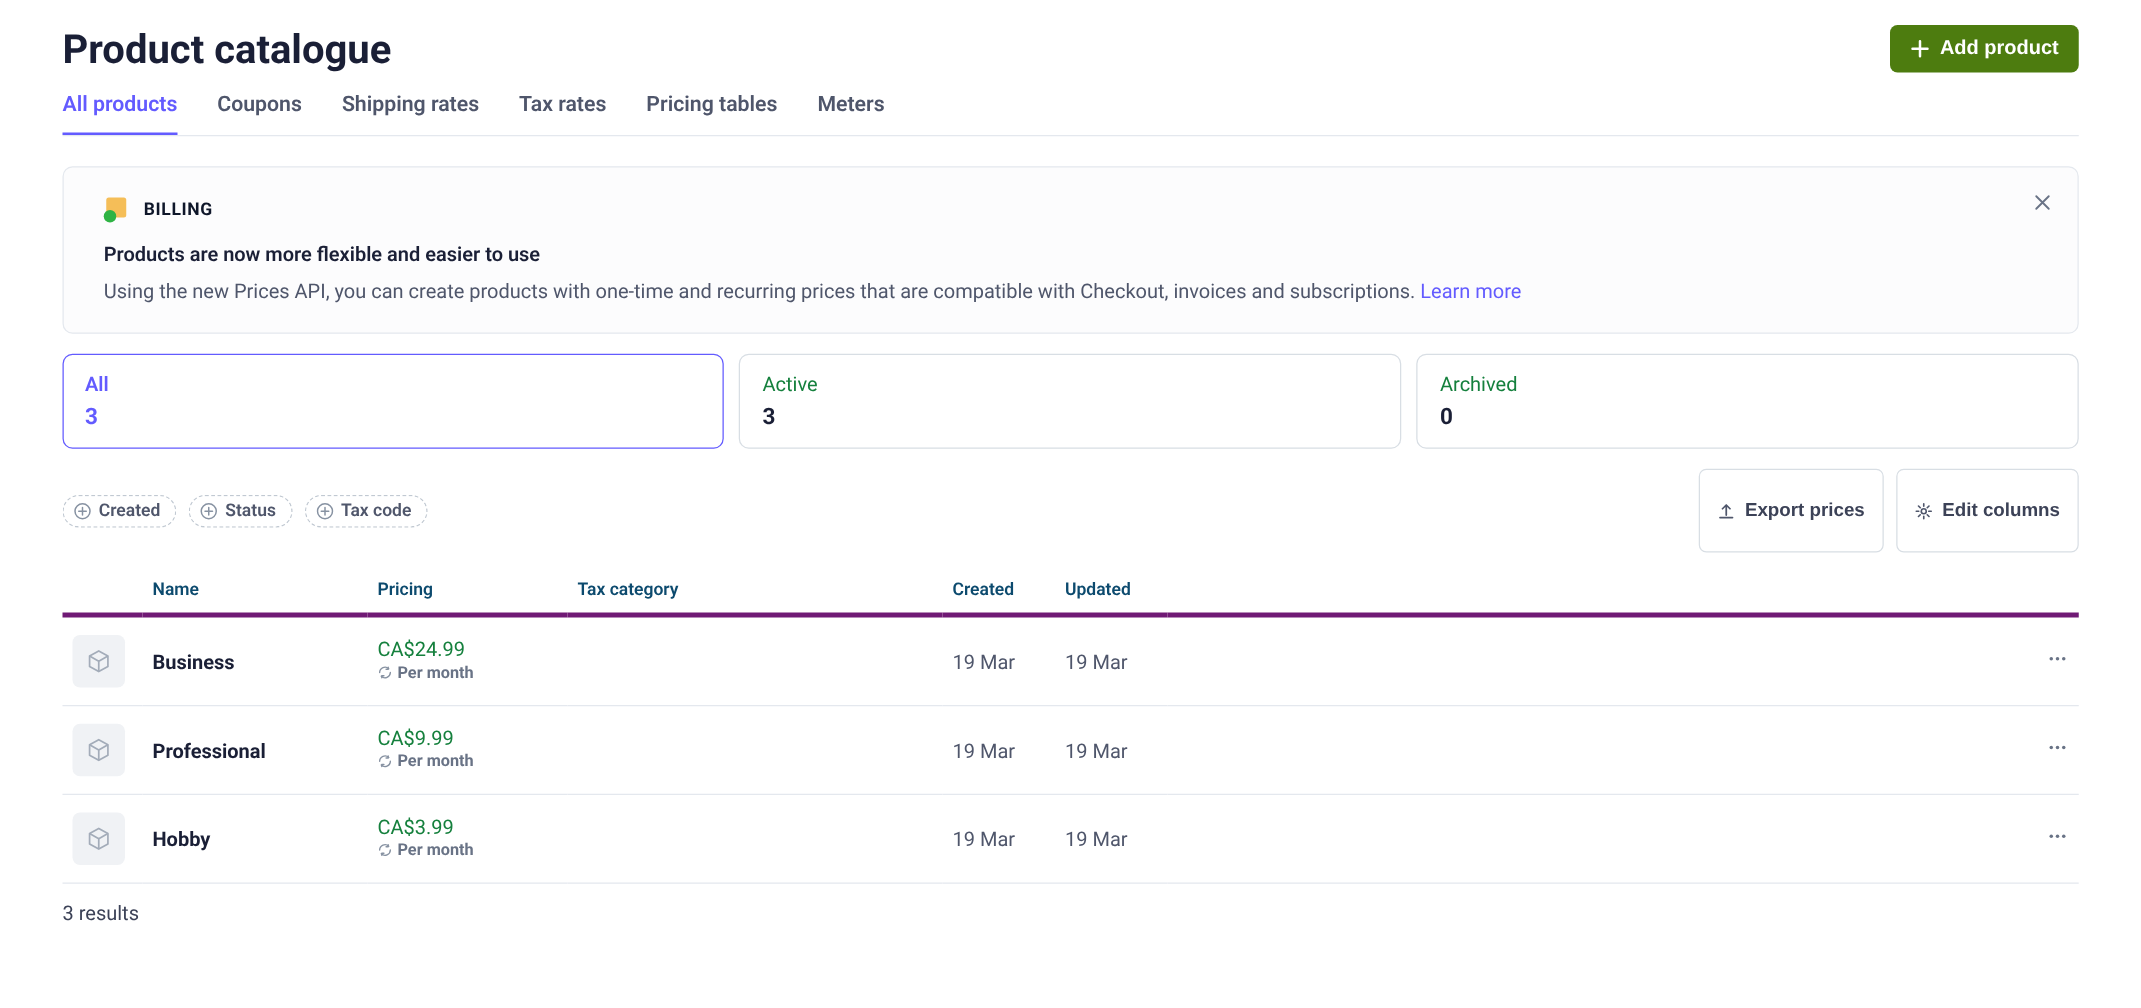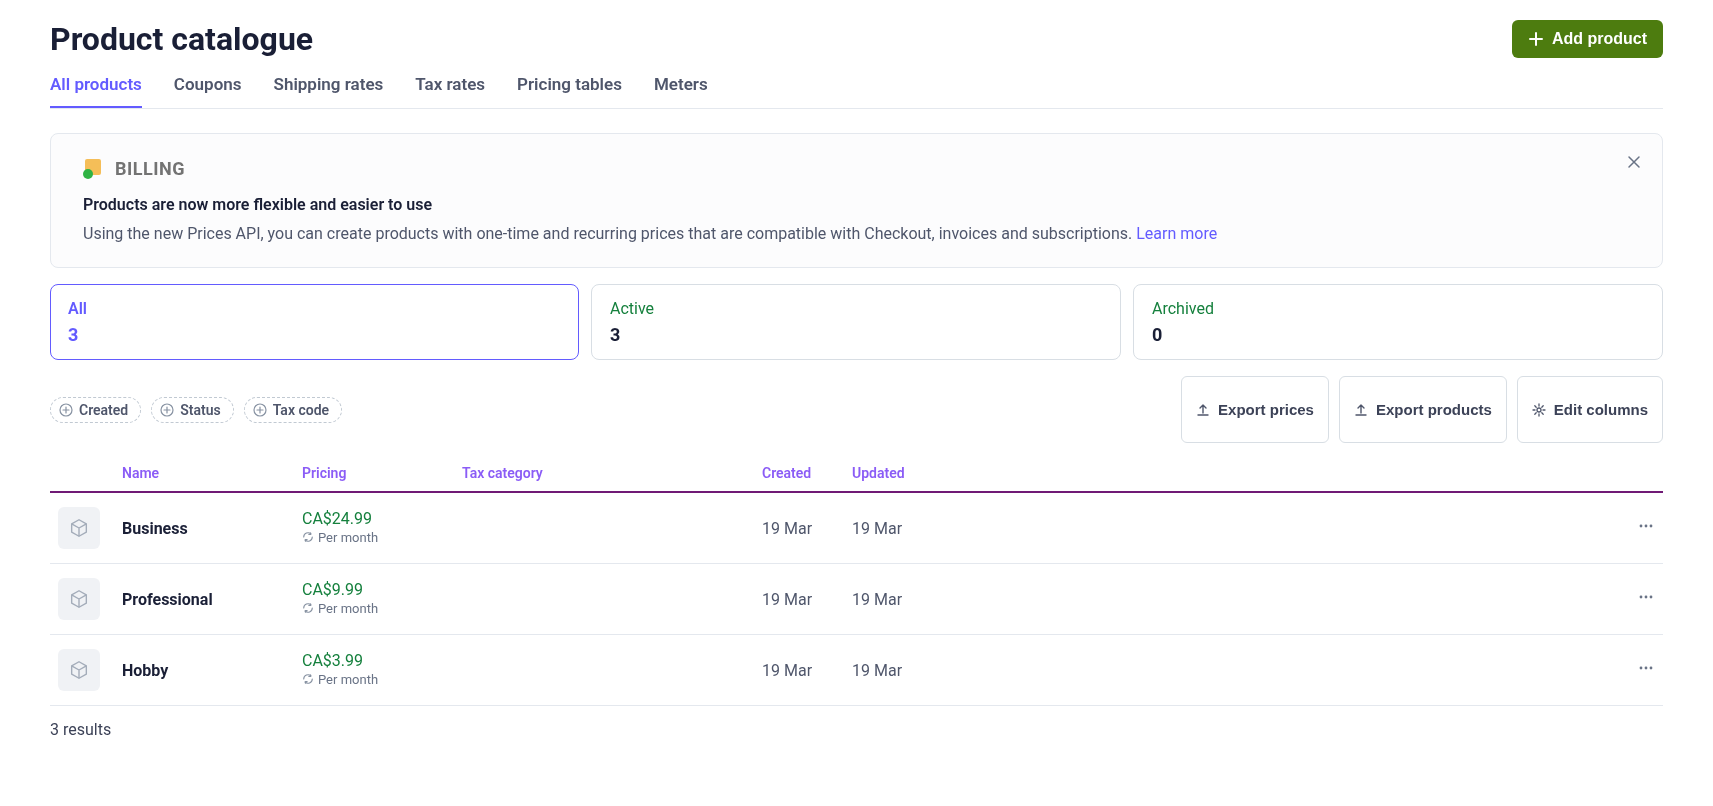--- a/index.html
+++ b/index.html
@@ -66,24 +66,24 @@
   cursor: pointer;
   color: #697386;
 }
 .banner-label-row {
   display: flex;
   align-items: center;
   gap: 12px;
   margin-bottom: 16px;
 }
 .banner-label {
-  font-size: 18px;
+  font-size: 14px;
   font-weight: 700;
   letter-spacing: 0.5px;
-  color: #737373;
+  color: #0f172a;
 }
 .banner-icon {
   width: 20px;
   height: 20px;
   position: relative;
 }
 .banner-icon-sq {
   position: absolute;
   width: 16px;
   height: 16px;
@@ -187,23 +187,23 @@
   cursor: pointer;
 }
 table {
   width: 100%;
   border-collapse: collapse;
 }
 thead th {
   text-align: left;
   font-size: 14px;
   font-weight: 600;
-  color: #8b5cf6;
+  color: #0c4a6e;
   padding: 10px 8px;
-  border-bottom: 2px solid #701a75;
+  border-bottom: 4px solid #701a75;
 }
 tbody tr {
   border-bottom: 1px solid #e4e8ee;
 }
 tbody td {
   padding: 14px 8px;
   font-size: 16px;
   color: #4f566b;
   vertical-align: middle;
 }
@@ -224,20 +224,21 @@
 .price-amount {
   color: #15803d;
 }
 .price-period {
   font-size: 13px;
   color: #697386;
   display: inline-flex;
   align-items: center;
   gap: 4px;
   margin-top: 2px;
+  font-weight: bold;
 }
 .more-btn {
   color: #697386;
   cursor: pointer;
   display: inline-flex;
   align-items: center;
   justify-content: flex-end;
   width: 100%;
 }
 .results-count {
@@ -347,28 +348,20 @@
       <span>
         <svg width="14" height="14" viewBox="0 0 14 14">
             <path d="M7 10V2M4 5l3-3 3 3M2 12h10" stroke="#4f566b" stroke-width="1.4" stroke-linecap="round" stroke-linejoin="round" fill="none"></path>
           </svg>
       </span>
       <span>Export prices</span>
     </button>
     <button class="action-btn">
       <span>
         <svg width="14" height="14" viewBox="0 0 14 14">
-            <path d="M7 10V2M4 5l3-3 3 3M2 12h10" stroke="#4f566b" stroke-width="1.4" stroke-linecap="round" stroke-linejoin="round" fill="none"></path>
-          </svg>
-      </span>
-      <span>Export products</span>
-    </button>
-    <button class="action-btn">
-      <span>
-        <svg width="14" height="14" viewBox="0 0 14 14">
             <circle cx="7" cy="7" r="2" stroke="#4f566b" stroke-width="1.3" fill="none"></circle>
             <path d="M7 1v2M7 11v2M1 7h2M11 7h2M2.8 2.8l1.4 1.4M9.8 9.8l1.4 1.4M2.8 11.2l1.4-1.4M9.8 4.2l1.4-1.4" stroke="#4f566b" stroke-width="1.3" stroke-linecap="round"></path>
           </svg>
       </span>
       <span>Edit columns</span>
     </button>
   </div>
 </div>
 
 <table>

